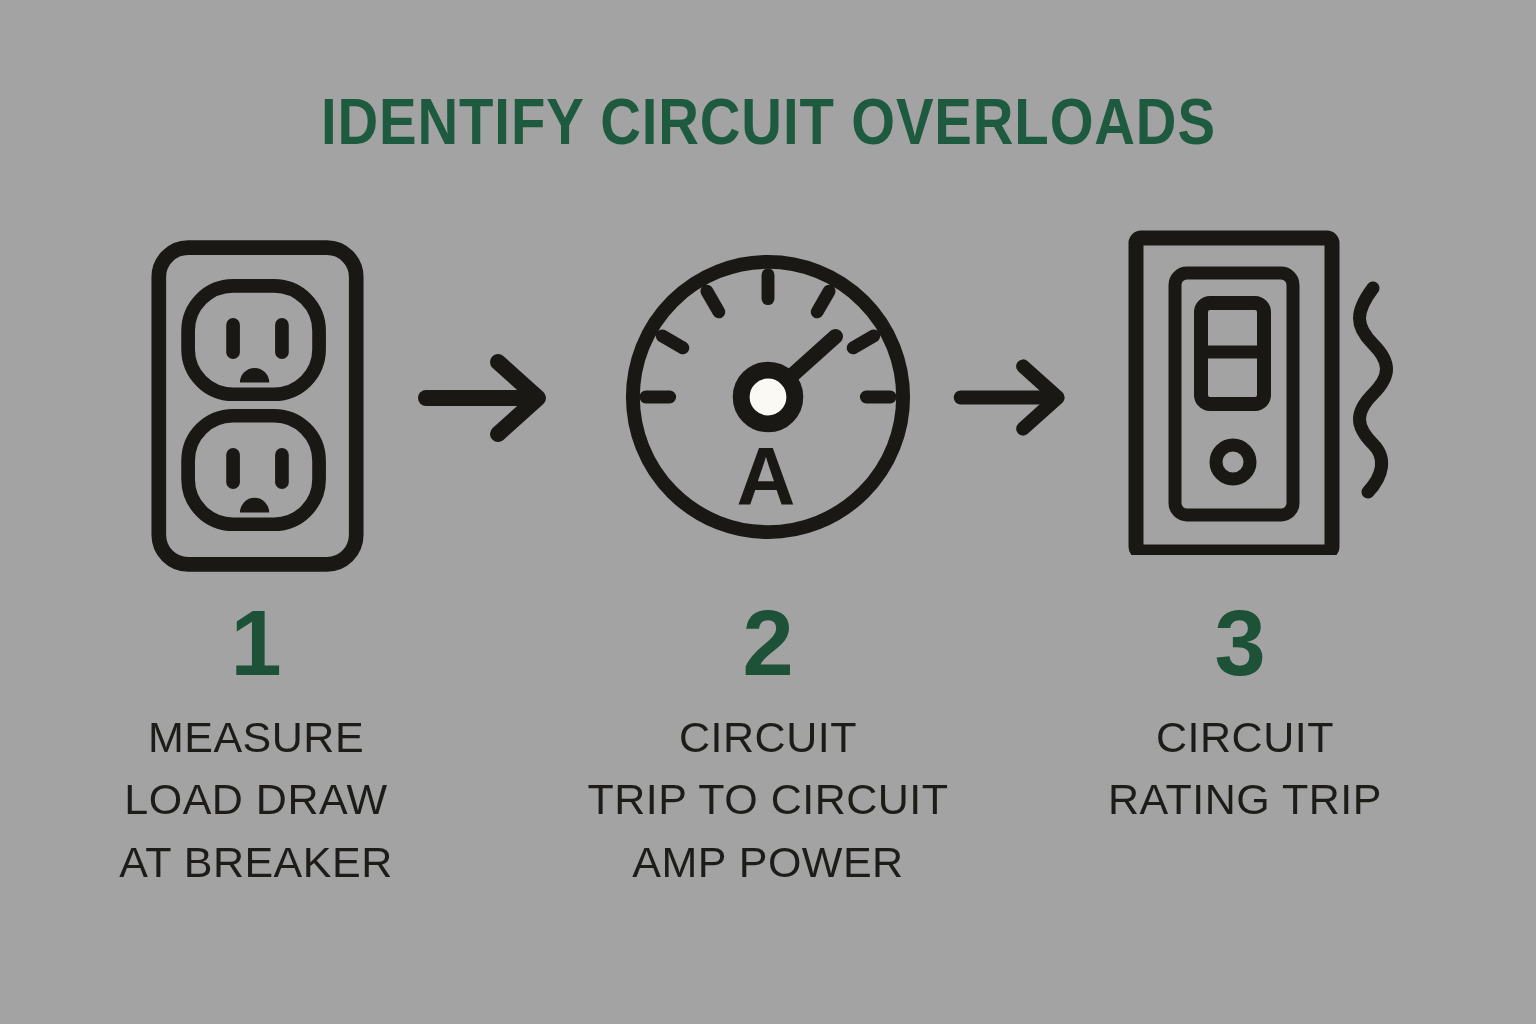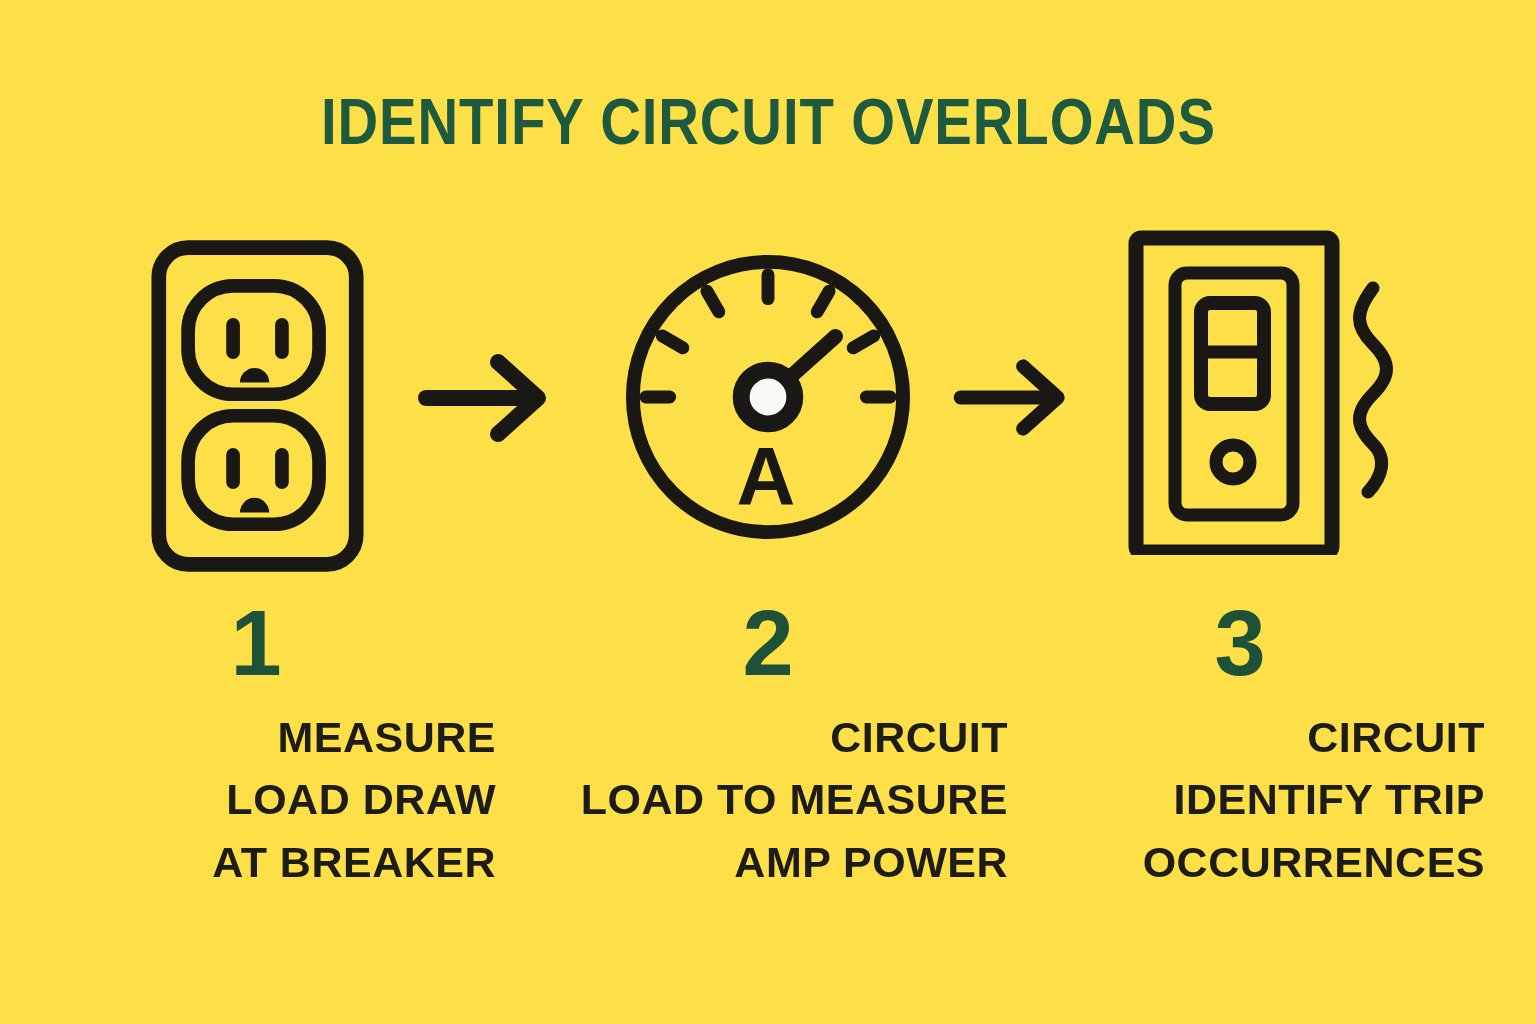--- a/index.html
+++ b/index.html
@@ -4,21 +4,21 @@
 <style>
   html, body { margin: 0; padding: 0; }
   body {
     font-family: "Liberation Sans", sans-serif;
     background: #e8e8e8;
   }
   .canvas {
     position: relative;
     width: 1536px;
     height: 1024px;
-    background: #fde047;
+    background: #a3a3a3;
     overflow: hidden;
   }
   .title-wrap {
     position: absolute;
     top: 90px;
     left: 0;
     width: 1536px;
     text-align: center;
     white-space: nowrap;
   }
@@ -44,23 +44,23 @@
     line-height: 1;
     color: #1d5138;
   }
   .num-1 { left: 106px; }
   .num-2 { left: 618px; }
   .num-3 { left: 1090px; }
   .step-label {
     position: absolute;
     top: 706px;
     width: 480px;
-    text-align: right;
+    text-align: center;
     font-size: 43px;
-    font-weight: bold;
+    font-weight: normal;
     letter-spacing: 0.5px;
     line-height: 1.45;
     color: #1d1c19;
   }
   .label-1 { left: 16px; }
   .label-2 { left: 528px; }
   .label-3 { left: 1005px; }
   .stroke {
     fill: none;
     stroke: #191814;
@@ -151,22 +151,21 @@
   <div class="step-number num-2">2</div>
   <div class="step-number num-3">3</div>
 
   <div class="step-label label-1">
     <div>MEASURE</div>
     <div>LOAD DRAW</div>
     <div>AT BREAKER</div>
   </div>
   <div class="step-label label-2">
     <div>CIRCUIT</div>
-    <div>LOAD TO MEASURE</div>
+    <div>TRIP TO CIRCUIT</div>
     <div>AMP POWER</div>
   </div>
   <div class="step-label label-3">
     <div>CIRCUIT</div>
-    <div>IDENTIFY TRIP</div>
-    <div>OCCURRENCES</div>
+    <div>RATING TRIP</div>
   </div>
 
 </div>
 
 </body></html>

